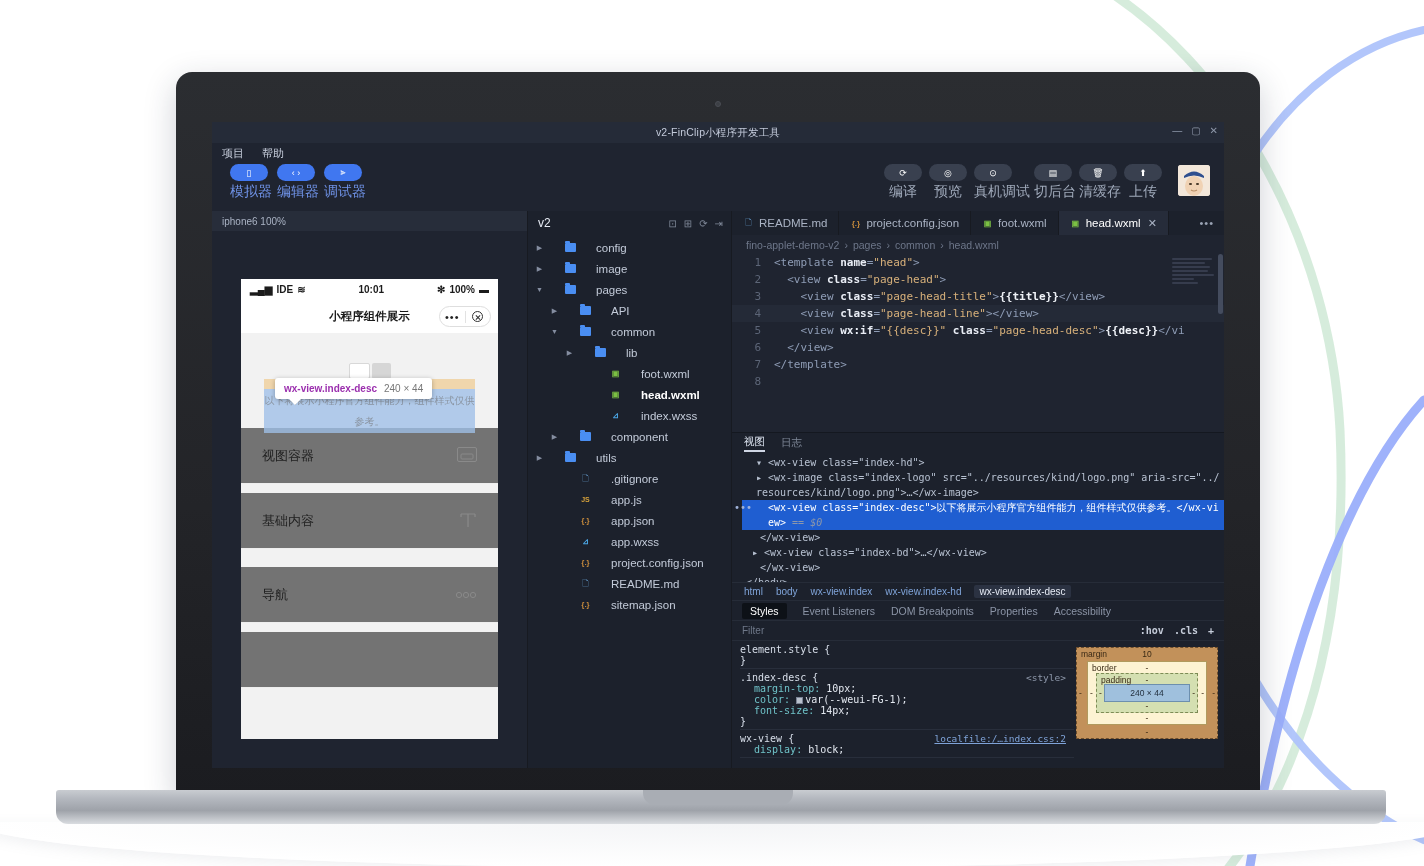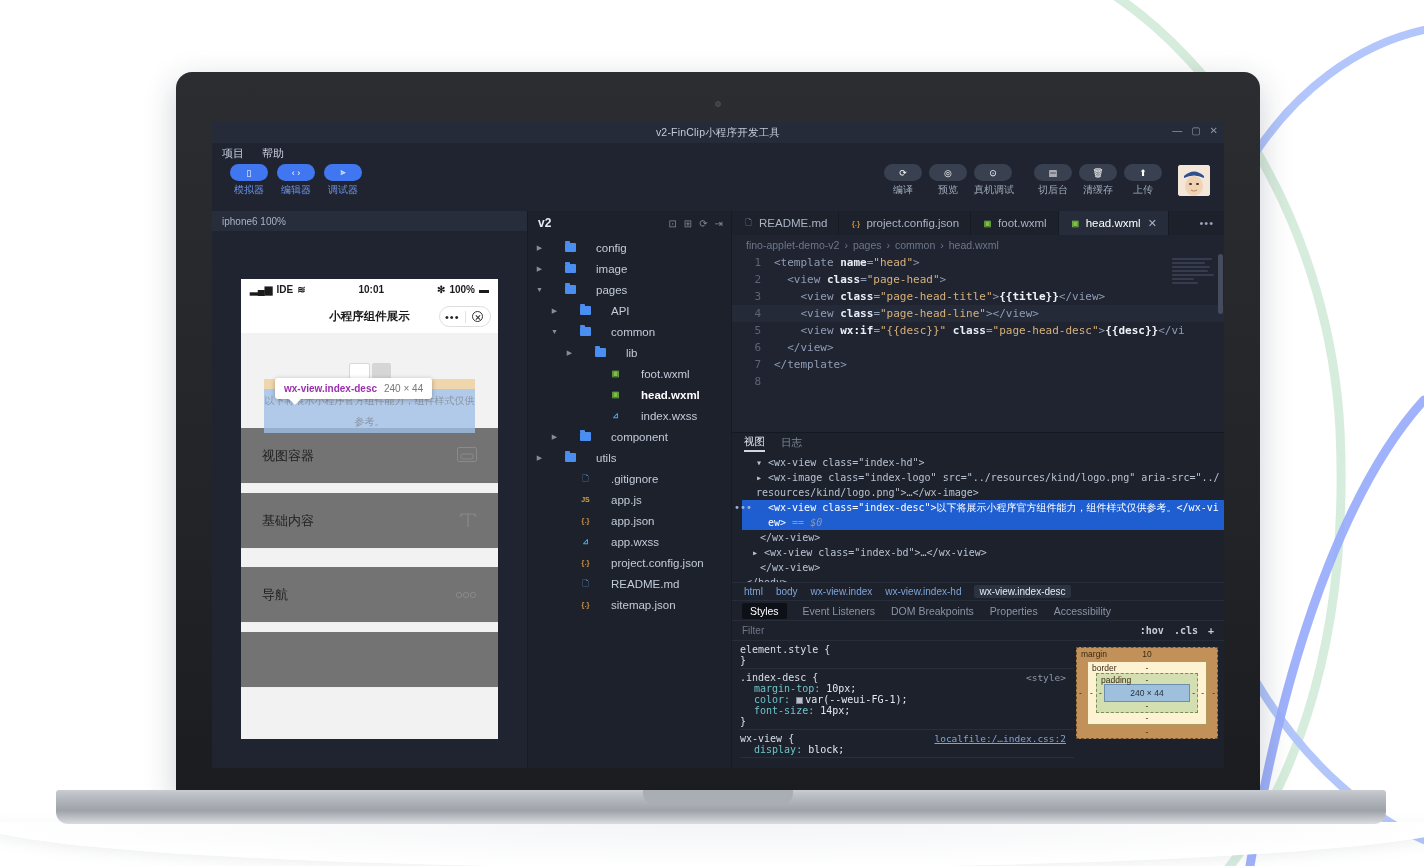--- a/index.html
+++ b/index.html
@@ -69,21 +69,21 @@
   .toolbar { height: 48px; background: #1f2430; position: relative; display: flex; align-items: flex-start; }
   .tb-group { display: flex; gap: 9px; padding-left: 18px; padding-top: 1px; }
   .tb-group.right { position: absolute; right: 62px; top: 1px; padding: 0; gap: 7px; }
   .tb-btn { width: 38px; text-align: center; }
   .tb-pill {
     height: 17px; border-radius: 9px; display: flex; align-items: center; justify-content: center;
     font-size: 9px; color: #fff;
   }
   .tb-pill.blue { background: #4077f0; }
   .tb-pill.grey { background: #39404f; }
-  .tb-lbl { margin-top: 2px; font-size: 10px; color: #9fa9ba; white-space: nowrap; }
+  .tb-lbl { margin-top: 2px; font-size: 14px; color: #9fa9ba; white-space: nowrap; }
   .tb-btn.blue .tb-lbl { color: #6f92e6; }
   .tb-sep { width: 8px; }
   .avatar {
     position: absolute; right: 14px; top: 2px; width: 32px; height: 31px;
     background: #f0e4d8; border-radius: 3px; overflow: hidden;
   }
 
   
   .ide-body { position: absolute; top: 89px; left: 0; right: 0; bottom: 0; display: flex; }
 
@@ -131,21 +131,21 @@
   }
   .ph-list { background: #737373; }
   .ph-row { height: 56px; display: flex; align-items: center; justify-content: space-between; padding: 0 21px; border-bottom: 1px solid #eee; }
   .ph-row-t { font-size: 13px; color: #1f1f1f; }
   .ph-row-i { color: #8a8a8a; }
   .ph-gap { height: 9px; background: #f2f2f2; }
 
   
   .explorer { width: 204px; background: #1c212c; display: flex; flex-direction: column; border-right: 1px solid #171a21; }
   .exp-head { height: 24px; display: flex; align-items: center; justify-content: space-between; padding: 0 8px 0 10px; }
-  .exp-title { font-size: 12px; font-weight: bold; color: #e7ecf5; }
+  .exp-title { font-size: 12px; font-weight: normal; color: #e7ecf5; }
   .exp-acts { display: flex; gap: 7px; color: #7f8898; font-size: 10px; }
   .tree { flex: 1; overflow: hidden; padding-top: 2px; font-size: 11.5px; }
   .node { height: 21px; display: flex; align-items: center; gap: 20px; color: #c3cbd9; white-space: nowrap; }
   .node.active-file { color: #ffffff; font-weight: bold; }
   .twisty { width: 11px; font-size: 7px; color: #848da0; text-align: center; }
   .ic-folder { width: 11px; height: 9px; background: #4a8ef2; border-radius: 1px; position: relative; flex: none; }
   .ic-folder:before { content:''; position:absolute; left:0; top:-2.5px; width:5px; height:2.5px; background:#4a8ef2; border-radius:1px 1px 0 0; }
   .ic-f { width: 11px; text-align: center; font-size: 8px; flex: none; font-family: "Liberation Sans", sans-serif; }
   .ic-wxml { color: #7bc043; font-weight: bold; }
   .ic-wxss { color: #4aa3e0; font-weight: bold; }

